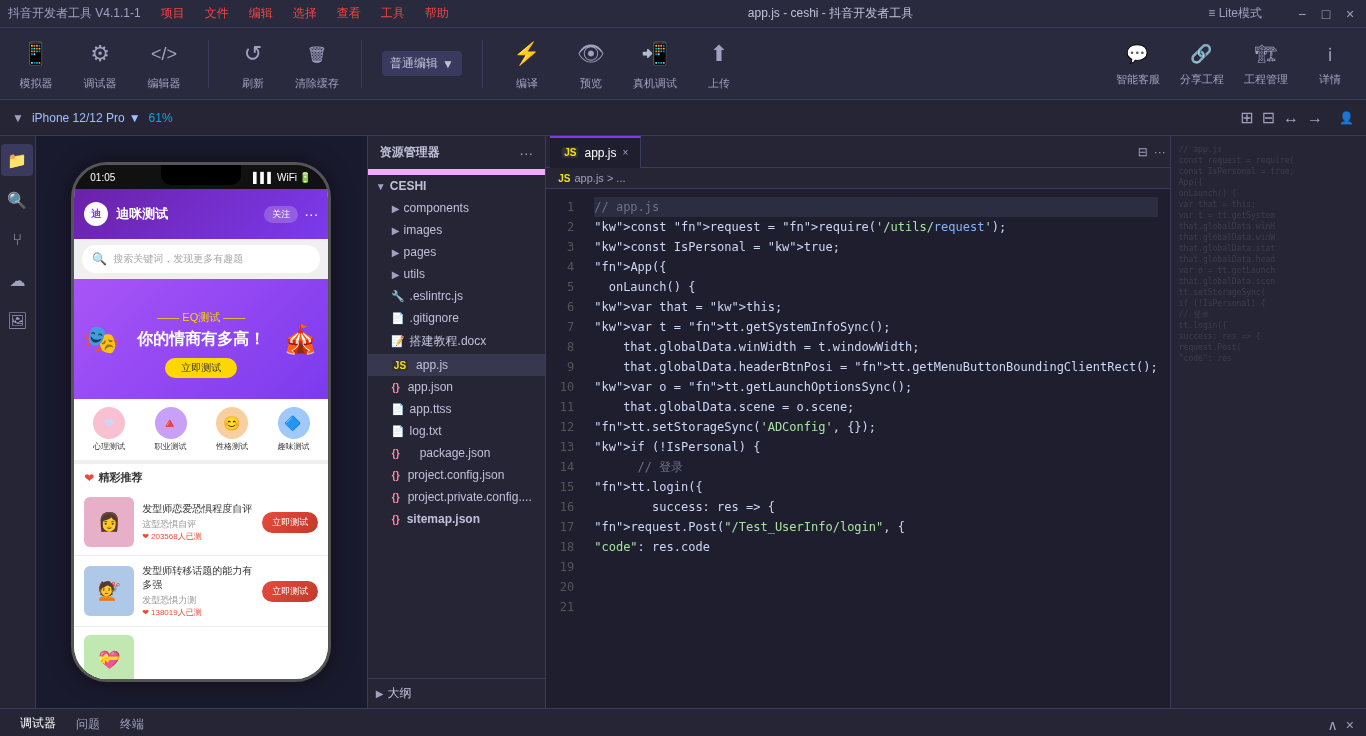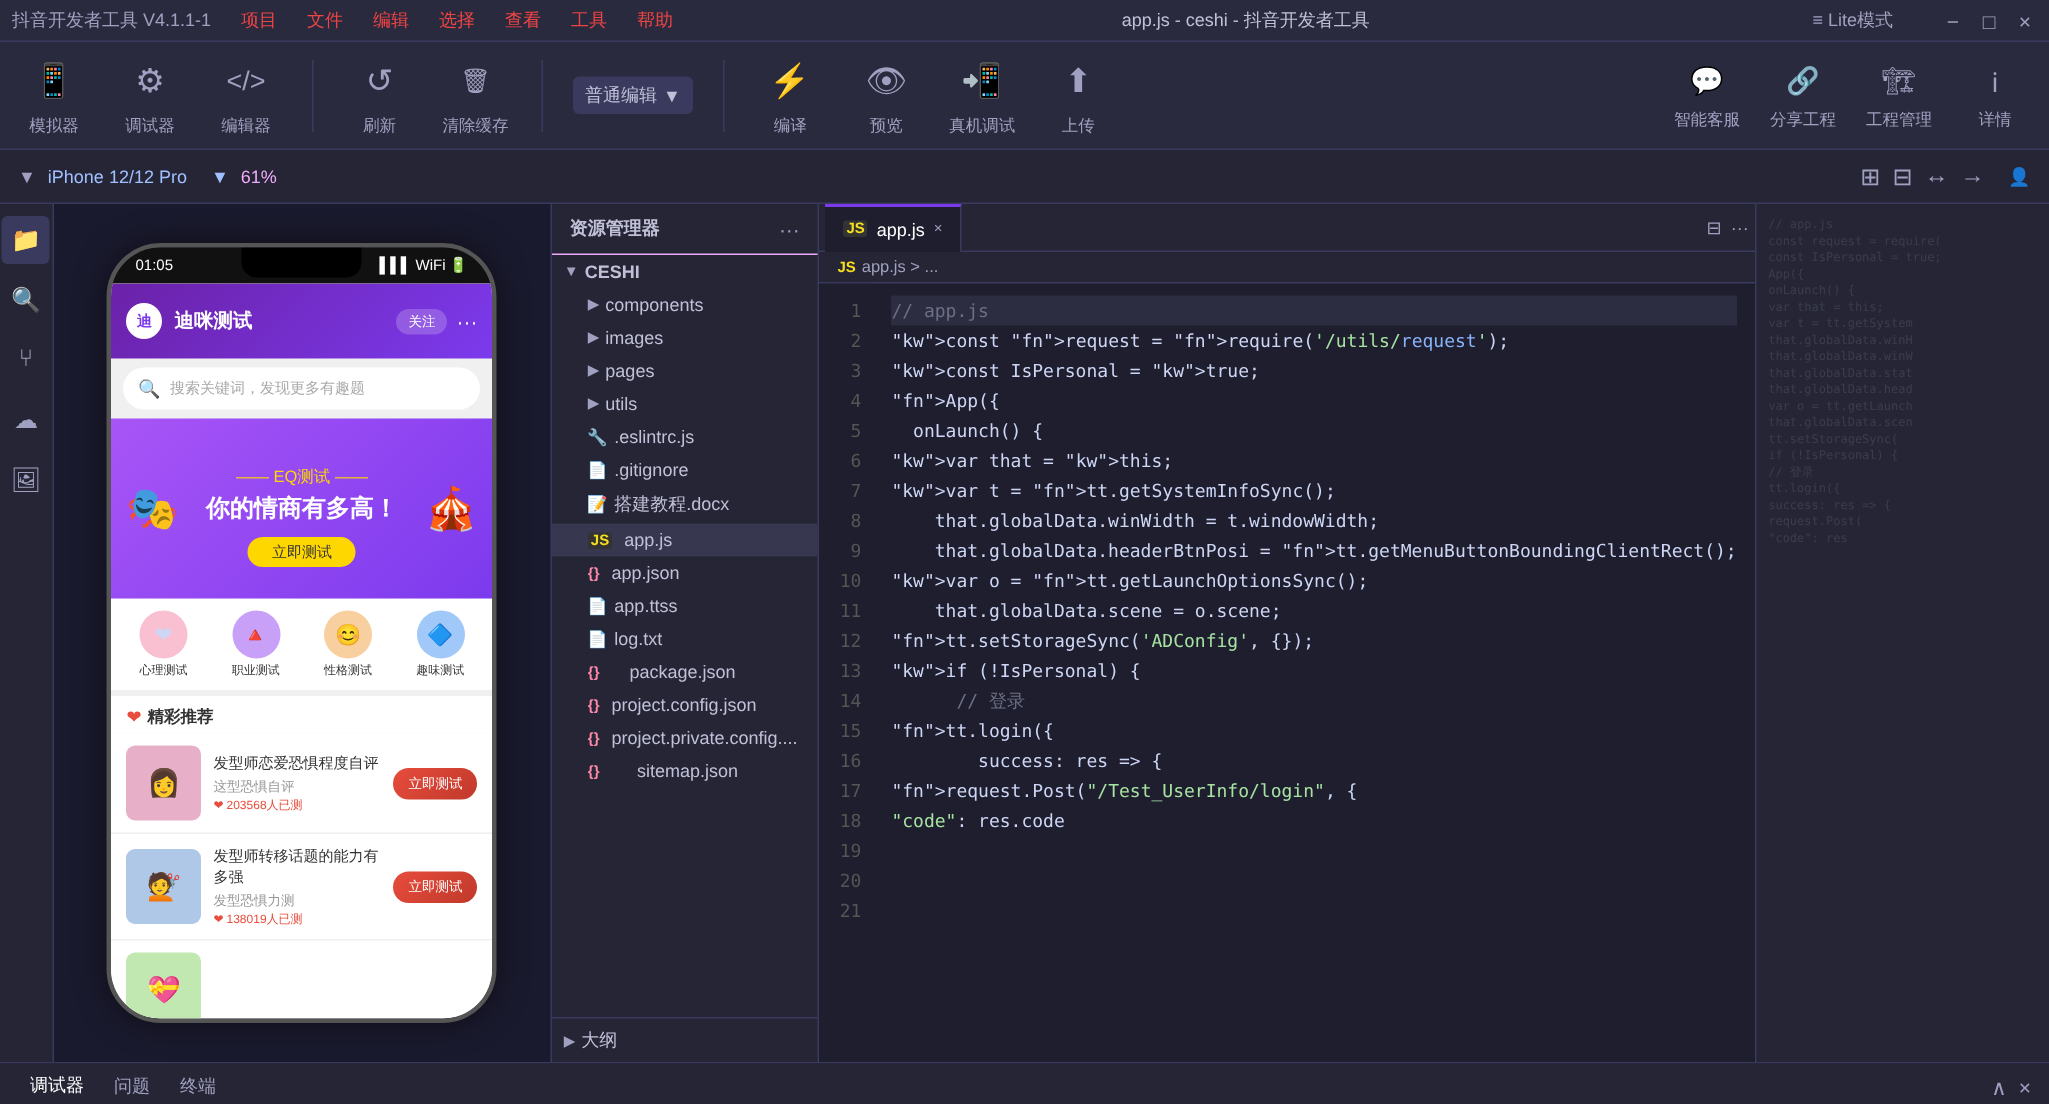--- a/index.html
+++ b/index.html
@@ -19,22 +19,22 @@
     .toolbar-dropdown { display: flex; align-items: center; background: #3a3a5e; border-radius: 4px; padding: 4px 8px; gap: 4px; cursor: pointer; color: #c0c0d8; font-size: 12px; }
     .toolbar-right { margin-left: auto; display: flex; align-items: center; gap: 16px; }
     .toolbar-right-group { display: flex; flex-direction: column; align-items: center; gap: 4px; cursor: pointer; min-width: 48px; }
     .toolbar-right-icon { width: 28px; height: 28px; display: flex; align-items: center; justify-content: center; color: #a0a0c0; font-size: 18px; }
     .lite-mode { color: #a0a0c0; font-size: 12px; display: flex; align-items: center; gap: 4px; margin-right: 8px; }
     .window-controls { display: flex; gap: 8px; margin-left: 8px; }
     .win-btn { width: 16px; height: 16px; display: flex; align-items: center; justify-content: center; color: #a0a0c0; cursor: pointer; font-size: 14px; }
 
     
     .device-bar { background: #252535; height: 36px; display: flex; align-items: center; padding: 0 12px; border-bottom: 1px solid #3a3a5e; gap: 8px; }
-    .device-selector { color: #a0c0ff; font-size: 12px; display: flex; align-items: flex-start; gap: 16px; cursor: pointer; }
-    .zoom-label { color: #f0abfc; font-size: 12px; }
+    .device-selector { color: #a0c0ff; font-size: 12px; display: flex; align-items: flex-start; gap: 4px; cursor: pointer; }
+    .zoom-label { color: #0ea5e9; font-size: 12px; }
     .device-bar-right { margin-left: auto; display: flex; align-items: center; gap: 8px; }
     .device-icon { color: #a0a0c0; font-size: 16px; cursor: pointer; }
 
     
     .main { display: flex; height: calc(736px - 28px - 72px - 36px - 28px); }
 
     
     .sidebar-icons { width: 40px; background: #252535; display: flex; flex-direction: column; align-items: center; padding-top: 8px; gap: 8px; border-right: 1px solid #3a3a5e; }
     .sidebar-icon { width: 32px; height: 32px; display: flex; align-items: center; justify-content: center; color: #a0a0c0; font-size: 16px; cursor: pointer; border-radius: 4px; }
     .sidebar-icon.active { color: #ffffff; background: #3a3a5e; }
@@ -64,21 +64,21 @@
     .card { display: flex; align-items: center; gap: 8px; padding: 8px 10px; background: #fff; border-bottom: 1px solid #eee; }
     .card-img { width: 50px; height: 50px; border-radius: 6px; background: #ddd; overflow: hidden; display: flex; align-items: center; justify-content: center; font-size: 8px; color: #666; }
     .card-info { flex: 1; }
     .card-title { font-size: 10px; color: #333; margin-bottom: 2px; }
     .card-sub { font-size: 9px; color: #999; }
     .card-count { font-size: 8px; color: #e74c3c; display: flex; align-items: center; gap: 2px; }
     .card-btn { background: linear-gradient(135deg, #e74c3c, #c0392b); color: #fff; border-radius: 12px; padding: 4px 10px; font-size: 9px; white-space: nowrap; }
 
     
     .file-tree { width: 200px; background: #252535; border-right: 1px solid #3a3a5e; display: flex; flex-direction: column; }
-    .file-tree-header { display: flex; align-items: center; justify-content: space-between; padding: 8px 12px; border-bottom: 1px solid #f0abfc; }
+    .file-tree-header { display: flex; align-items: center; justify-content: space-between; padding: 8px 12px; border-bottom: 6px solid #f0abfc; }
     .file-tree-title { color: #c0c0d8; font-size: 12px; font-weight: bold; }
     .file-tree-actions { color: #a0a0c0; font-size: 14px; }
     .tree-item { display: flex; align-items: center; gap: 4px; padding: 4px 8px; cursor: pointer; font-size: 12px; color: #c0c0d8; }
     .tree-item.active { background: #37374f; }
     .tree-item.folder { }
     .tree-item .indent { display: inline-block; width: 12px; }
     .tree-arrow { color: #a0a0c0; font-size: 10px; }
     .tree-label { font-size: 12px; }
 
     
@@ -392,21 +392,21 @@
       <span class="tree-label" style="margin-left:4px;">project.config.json</span>
     </div>
     <div class="tree-item">
       <span class="indent"></span>
       <span style="font-size:10px;color:#f8a;font-weight:bold;">{}</span>
       <span class="tree-label" style="margin-left:4px;">project.private.config....</span>
     </div>
     <div class="tree-item">
       <span class="indent"></span>
       <span style="font-size:10px;color:#f8a;font-weight:bold;">{}</span>
-      <span class="tree-label" style="margin-left:21px;">sitemap.json</span>
+      <span class="tree-label" style="margin-left:3px;font-weight:bold;">sitemap.json</span>
     </div>
     <div style="margin-top:auto;padding:6px 8px;display:flex;align-items:center;gap:4px;border-top:1px solid #3a3a5e;cursor:pointer;">
       <span style="color:#a0a0c0;font-size:10px;">▶</span>
       <span style="color:#c0c0d8;font-size:12px;">大纲</span>
     </div>
   </div>
 
   <div class="code-editor">
 
     <div class="editor-tabs">

